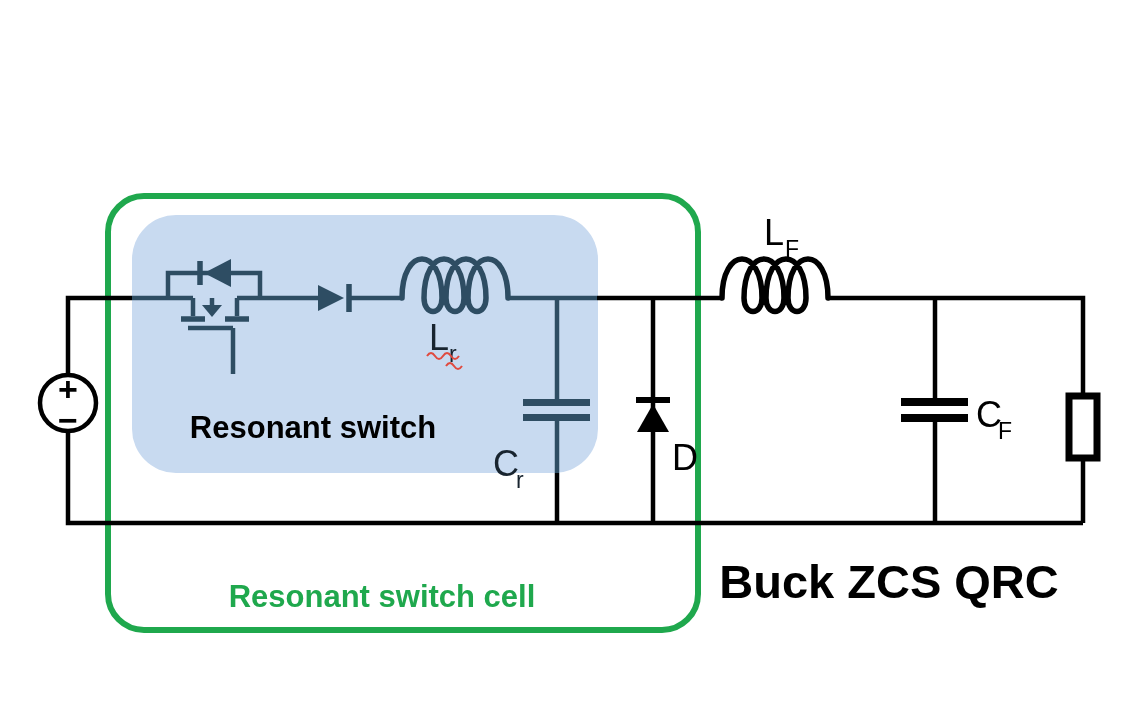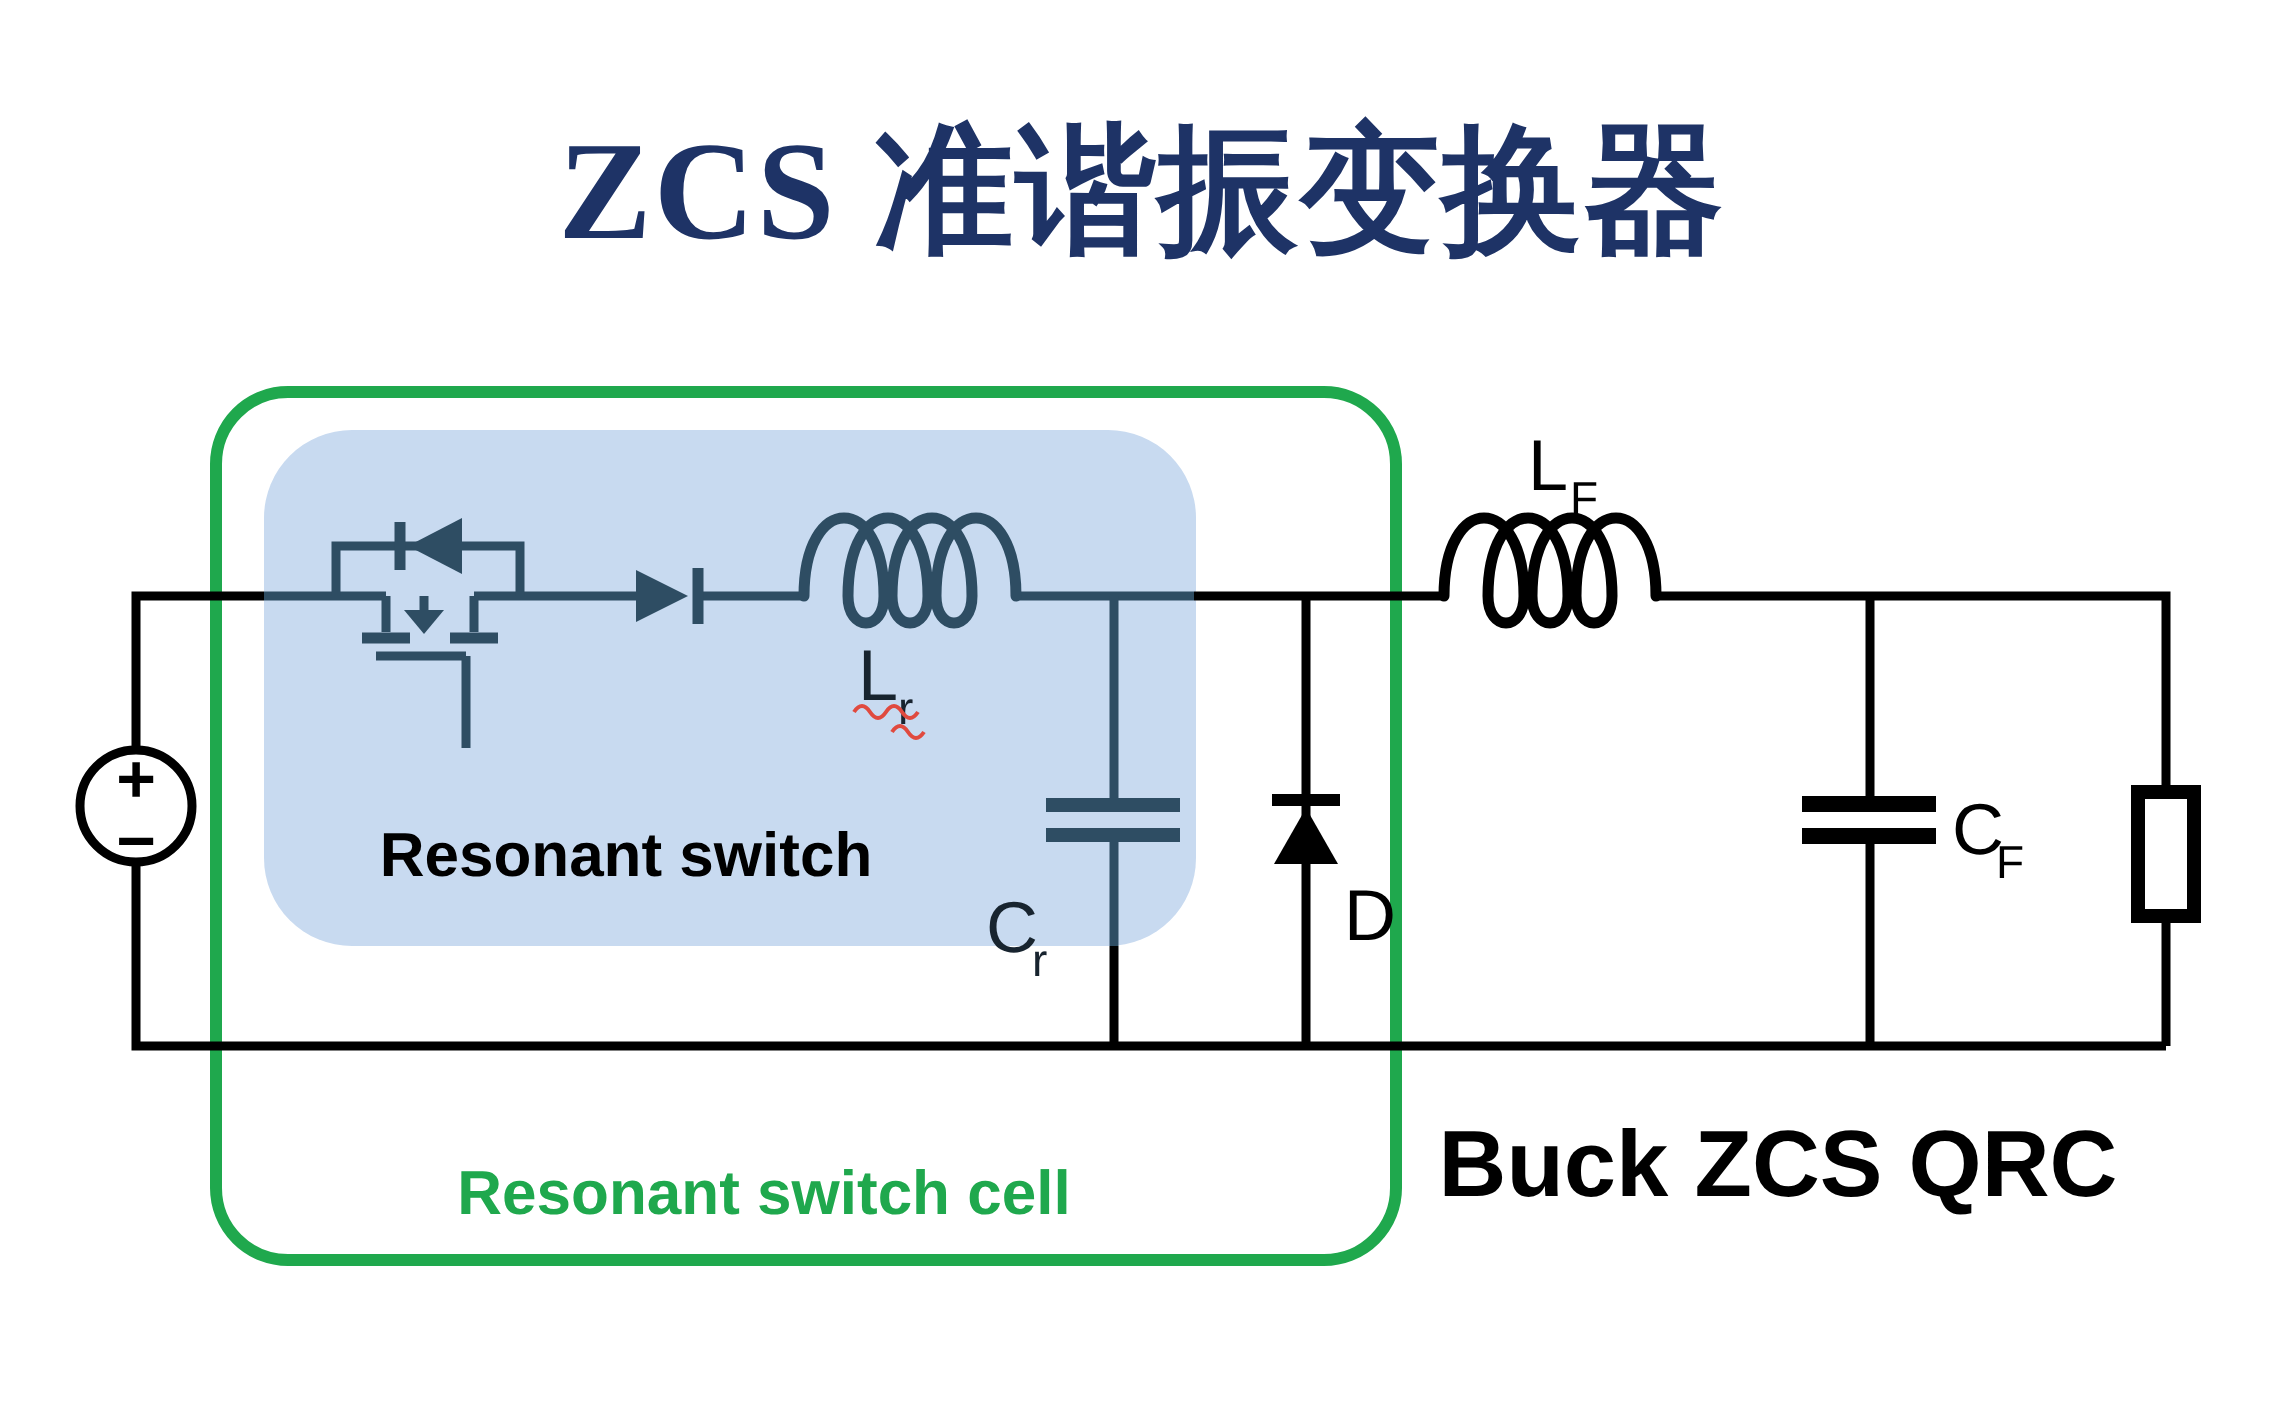--- a/index.html
+++ b/index.html
@@ -40,21 +40,20 @@
   .box-label{font-size:31px;font-weight:bold;fill:var(--c-ink,#000);}
   .cell-label{font-size:31px;font-weight:bold;fill:var(--c-green,#1fa84d);}
   .caption{font-size:47px;font-weight:bold;fill:var(--c-ink,#000);}
   .srcsign{font-size:34px;font-weight:bold;fill:var(--c-ink,#000);text-anchor:middle;}
 </style>
 </head>
 <body>
 
 <div class="stage">
 
-  <h1 class="page-title">ZCS 准谐振变换器</h1>
 
   <svg class="circuit" viewBox="0 0 1142 714">
 
     <rect x="108" y="196" width="590" height="434" rx="36" class="nofill stroke-green" stroke-width="6"></rect>
 
     <rect x="132" y="215" width="466" height="258" rx="44" class="fill-blue" stroke="none"></rect>
 
     <g class="stroke-ink">
       <path class="wire" d="M132,298 H68 V375"></path>
       <path class="wire" d="M68,431 V523 H1083"></path>

